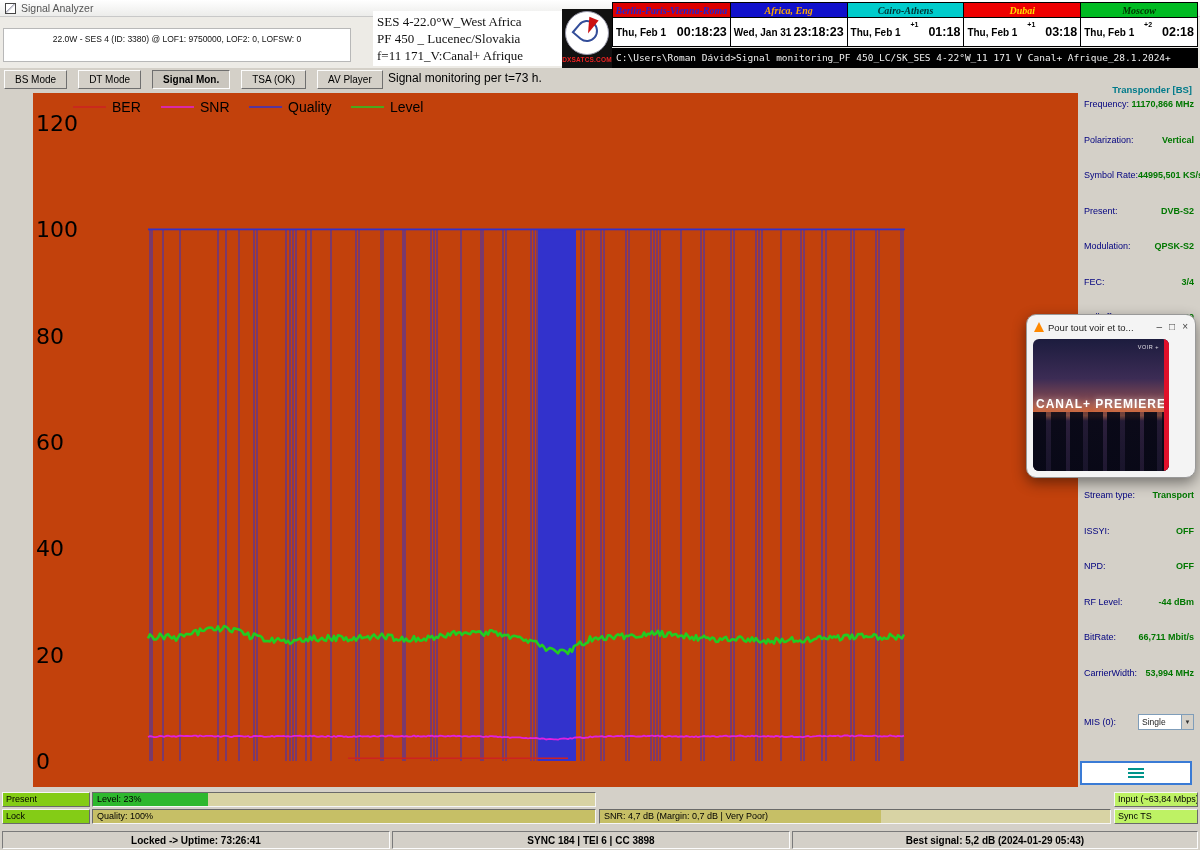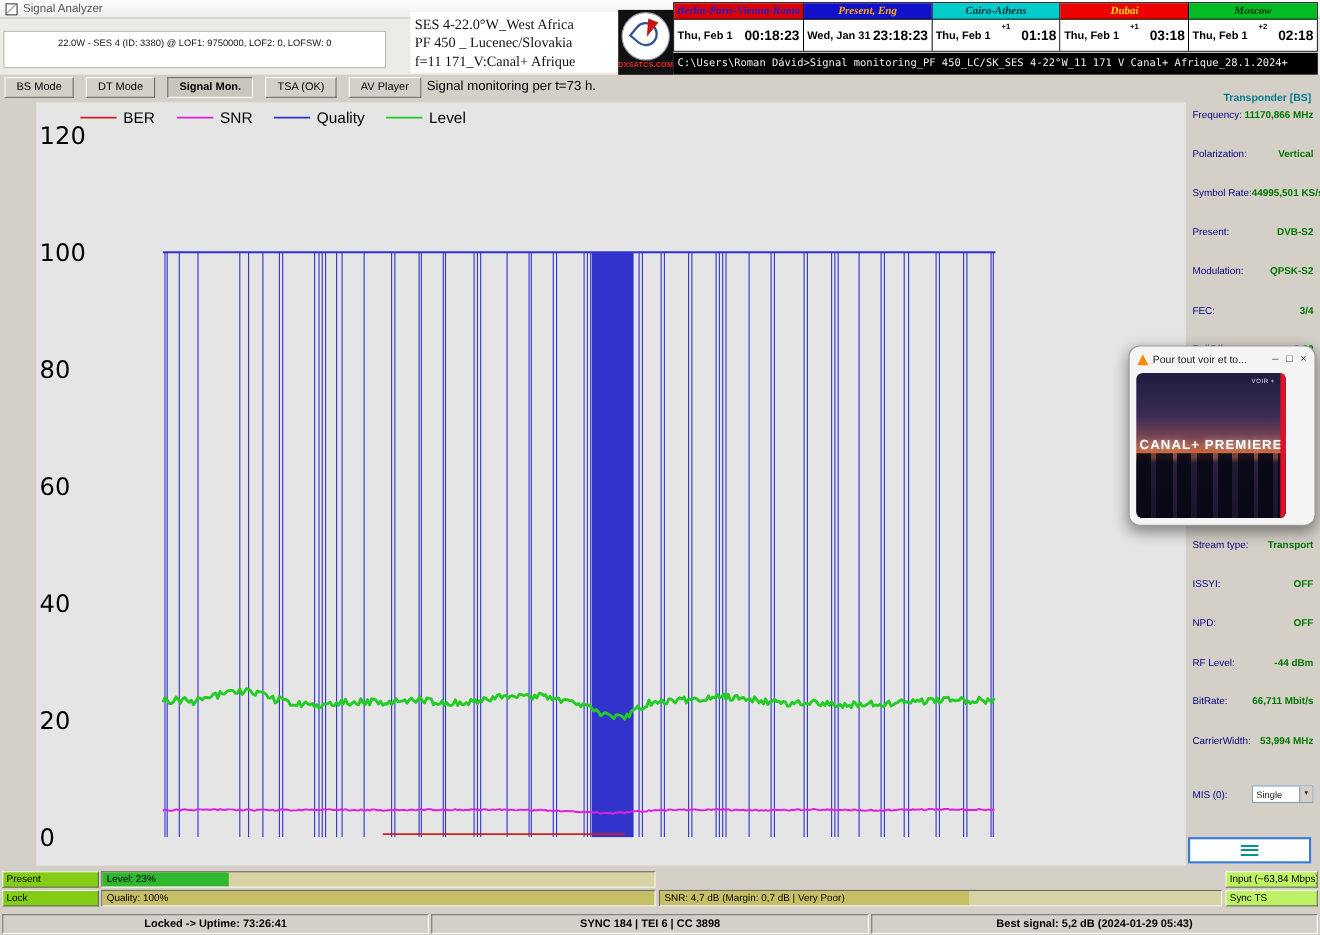--- a/index.html
+++ b/index.html
@@ -36,21 +36,21 @@
   .cmdline { position:absolute; left:612px; top:31px; width:586px; height:20px; background:#000; color:#eee; font-family:"DejaVu Sans Mono",monospace; font-size:9.5px; line-height:20px; padding-left:4px; white-space:nowrap; overflow:hidden; }
 
   
   .tabrow { position:absolute; left:0; top:68px; width:1200px; height:25px; background:#d4d0c8; display:flex; align-items:flex-start; padding:2px 0 0 4px; }
   .tab { height:19px; padding:0 10px; margin-right:11px; background:#d4d0c8; font-size:10px; color:#000;
          border:1px solid; border-color:#fcfcfc #6f6f6f #6f6f6f #fcfcfc; cursor:default; display:flex; align-items:center; }
   .tab.active { border-color:#6f6f6f #fcfcfc #fcfcfc #6f6f6f; background:#cac6be; font-weight:bold; }
   .caption { position:absolute; left:388px; top:3px; font-size:12px; color:#000; }
 
   
-  .chart { position:absolute; left:33px; top:93px; width:1045px; height:694px; background:#e5e5e5; }
+  .chart { position:absolute; left:33px; top:93px; width:1045px; height:694px; background:#c2410c; }
 
   
   .sidebar-title { position:absolute; left:1078px; top:84px; width:118px; text-align:right; font-size:9.5px; font-weight:bold; color:#007a8a; padding-right:4px; }
   .tp-group { position:absolute; left:1080px; width:118px; }
   .tp-row { height:35.5px; display:flex; justify-content:space-between; align-items:flex-start; padding:0 4px 0 4px; }
   .tp-label { font-size:9px; color:#00007f; white-space:nowrap; }
   .tp-value { font-size:9px; font-weight:bold; color:#007700; white-space:nowrap; }
   .mis-row { position:absolute; left:1080px; top:714px; width:118px; display:flex; justify-content:space-between; align-items:center; padding:0 4px; }
   .mis-select { width:56px; height:16px; background:#fff; border:1px solid #7f9db9; display:flex; align-items:center; justify-content:space-between; font-size:8.5px; color:#222; padding-left:3px; }
   .mis-arrow { width:12px; height:100%; background:#d4d0c8; border-left:1px solid #7f9db9; font-size:6px; display:flex; align-items:center; justify-content:center; color:#333; }
@@ -118,21 +118,21 @@
     <div class="clocks">
       <div class="clock">
         <div class="clock-head" style="background: rgb(221, 0, 0); color: rgb(34, 34, 204);">Berlin-Paris-Vienna-Roma</div>
         <div class="clock-body">
           <span class="clock-date">Thu, Feb 1</span>
           <span class="clock-sup"></span>
           <span class="clock-time">00:18:23</span>
         </div>
       </div>
       <div class="clock">
-        <div class="clock-head" style="background: rgb(17, 17, 204); color: rgb(255, 170, 0);">Present, Eng</div>
+        <div class="clock-head" style="background: rgb(17, 17, 204); color: rgb(255, 170, 0);">Africa, Eng</div>
         <div class="clock-body">
           <span class="clock-date">Wed, Jan 31</span>
           <span class="clock-sup"></span>
           <span class="clock-time">23:18:23</span>
         </div>
       </div>
       <div class="clock">
         <div class="clock-head" style="background: rgb(0, 204, 204); color: rgb(0, 51, 51);">Cairo-Athens</div>
         <div class="clock-body">
           <span class="clock-date">Thu, Feb 1</span>

